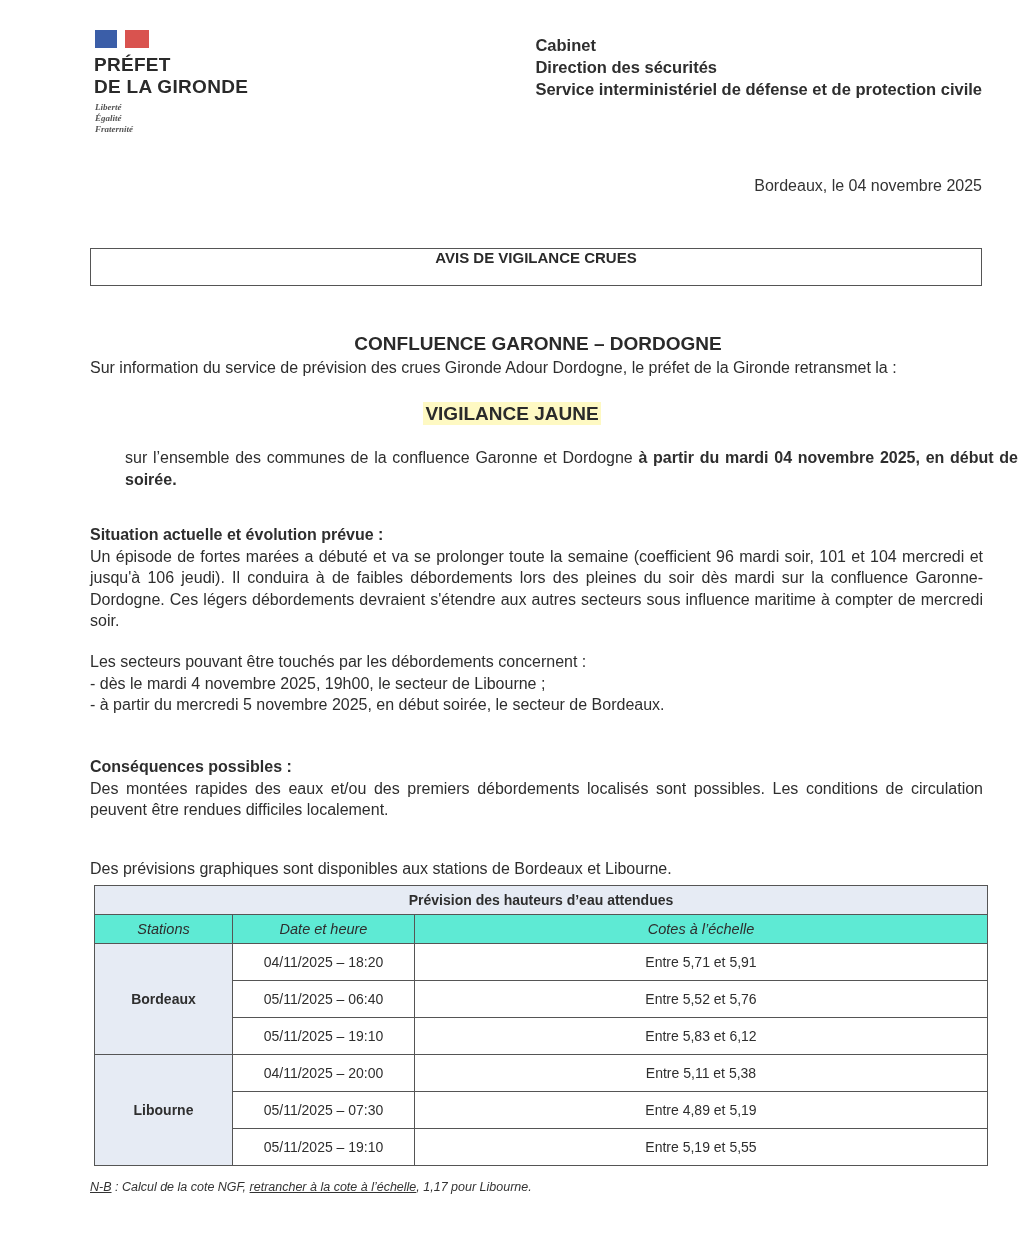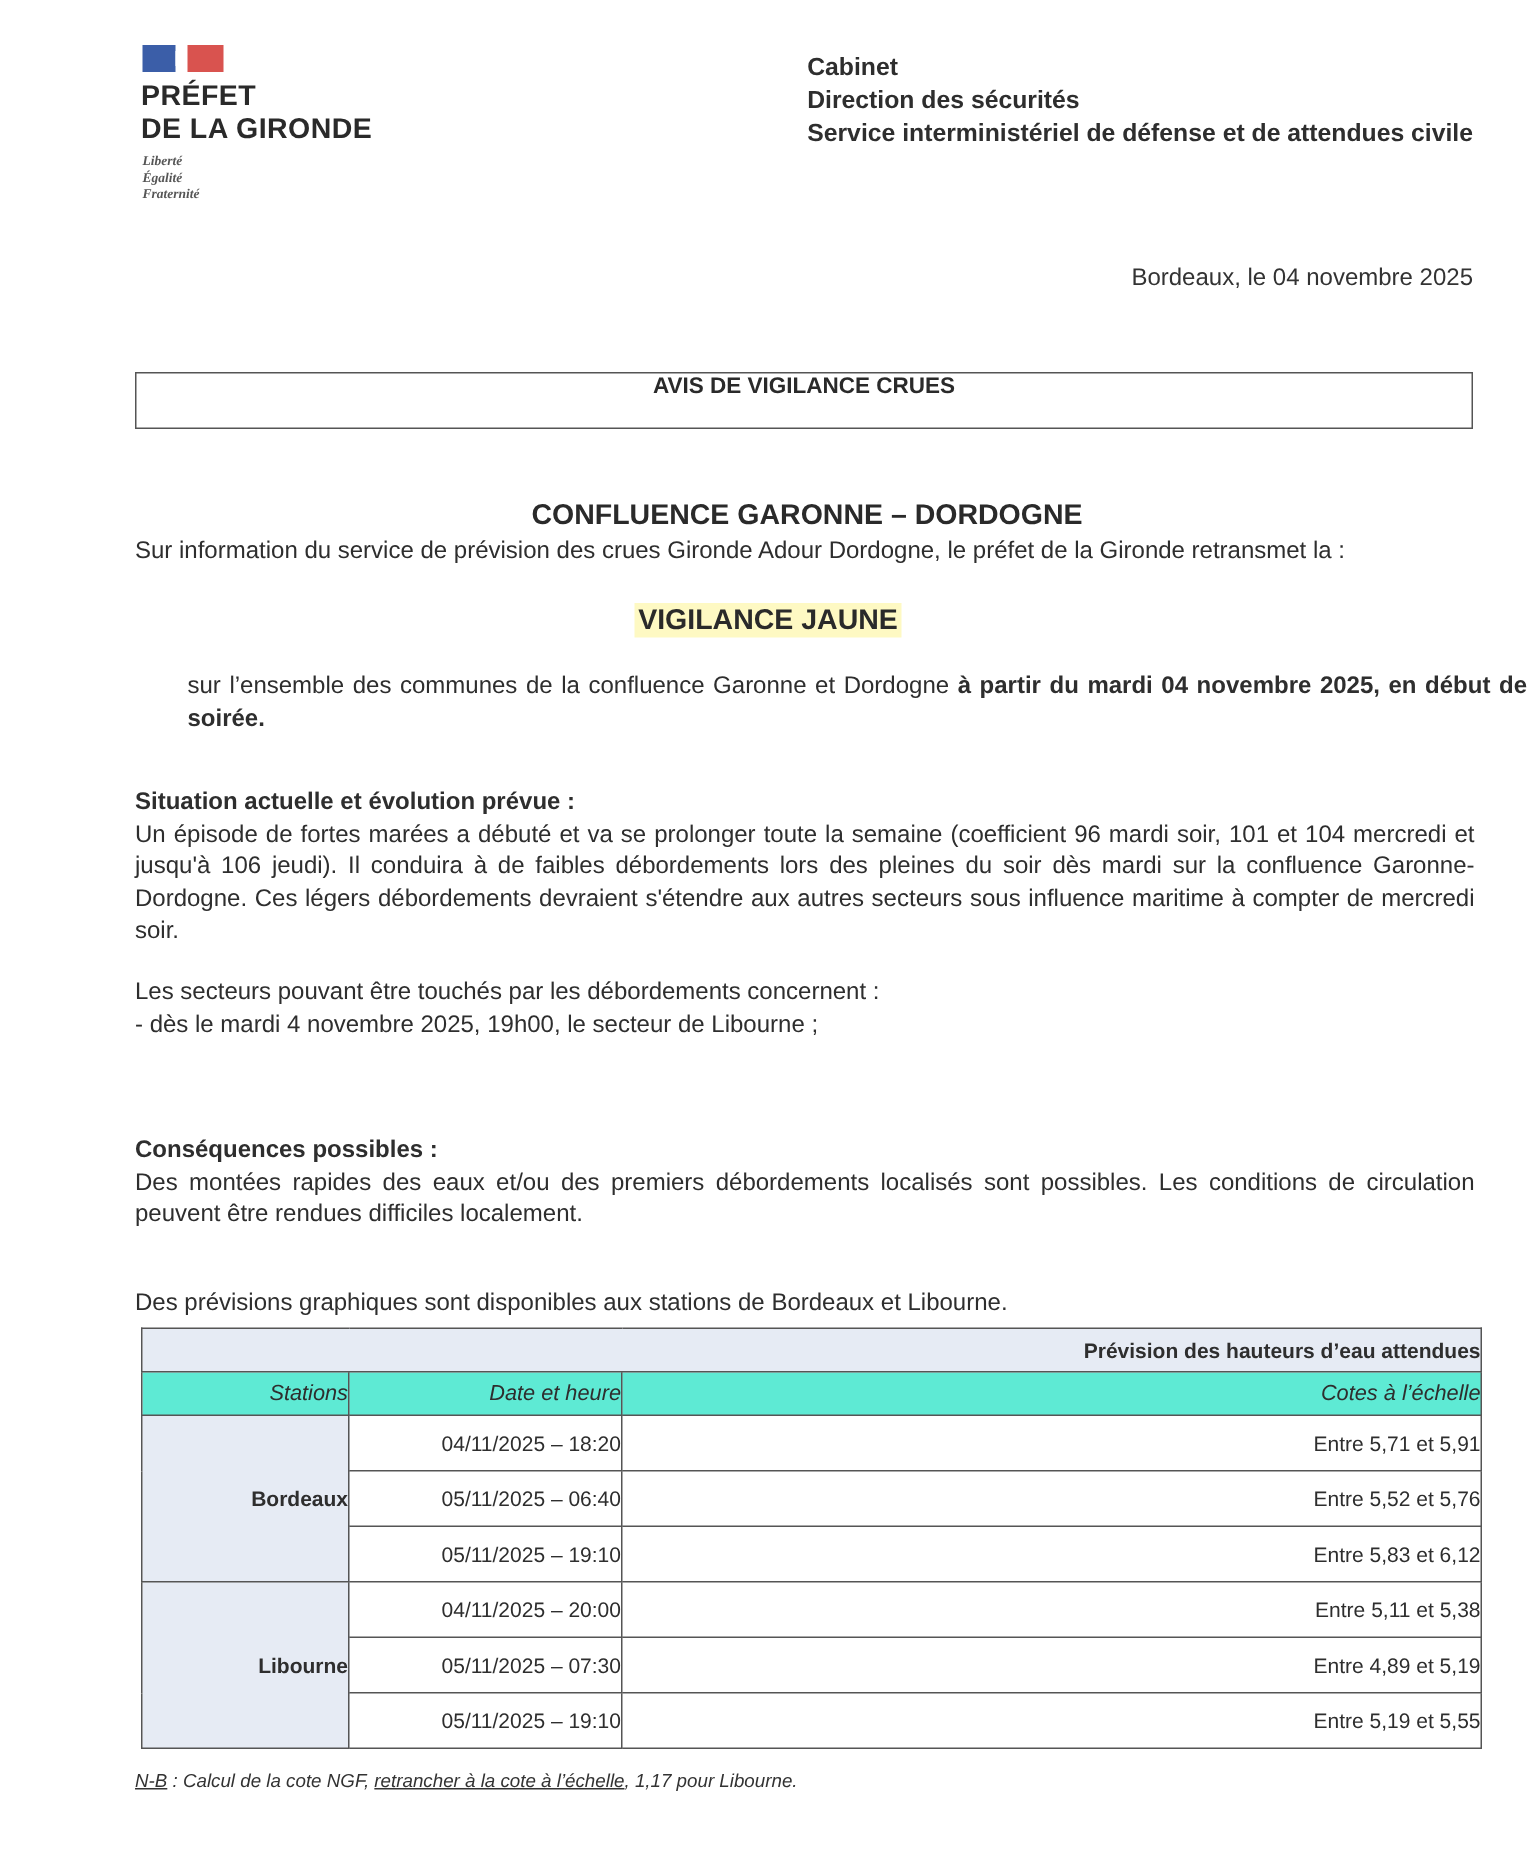--- a/index.html
+++ b/index.html
@@ -25,21 +25,21 @@
   .subtitle { position:absolute; left:90px; width:896px; top:333px; text-align:center; font-weight:bold; font-size:19px; color:#2a2a2a; }
 
   .para { position:absolute; left:90px; width:893px; font-size:16px; line-height:21.5px; color:#2e2e2e; text-align:justify; }
   .vig { position:absolute; left:0; width:1024px; top:403px; text-align:center; }
   .vig span { background:#fff53a; font-weight:bold; font-size:19px; padding:1px 2px; color:#2a2a2a; }
   .heading { font-weight:bold; }
 
   
   .table-intro { position:absolute; left:90px; top:860px; font-size:16px; color:#2e2e2e; }
   table.fc { position:absolute; left:94px; top:885px; width:894px; border-collapse:collapse; font-size:14px; color:#2e2e2e; }
-  table.fc td, table.fc th { border:1px solid #555; text-align:right; padding:0; }
+  table.fc td, table.fc th { border:1px solid #555; text-align:center; padding:0; }
   table.fc th.caption { background:#e6ebf4; height:28px; font-weight:bold; font-size:14px; }
   table.fc th.col { background:#5eead4; height:28px; font-weight:normal; font-style:italic; font-size:14.5px; }
   table.fc td.station { background:#e6ebf4; font-weight:bold; width:137px; }
   table.fc td.dt { width:181px; height:36px; }
   table.fc td.val { }
   .note { position:absolute; left:90px; top:1180px; font-size:12.5px; font-style:italic; color:#333; }
   .note u { text-decoration:underline; }
 </style>
 </head>
 <body>
@@ -55,21 +55,21 @@
 </div>
 <div class="motto">
   <div>Liberté</div>
   <div>Égalité</div>
   <div>Fraternité</div>
 </div>
 
 <div class="service">
   <div>Cabinet</div>
   <div>Direction des sécurités</div>
-  <div>Service interministériel de défense et de attendues civile</div>
+  <div>Service interministériel de défense et de protection civile</div>
 </div>
 <div class="dateline">Bordeaux, le 04 novembre 2025</div>
 
 <div class="title-box">
   <span>AVIS DE VIGILANCE CRUES</span>
 </div>
 
 <div class="subtitle">CONFLUENCE GARONNE – DORDOGNE</div>
 
 <div class="para" style="top:357px;">Sur information du service de prévision des crues Gironde Adour Dordogne, le préfet de la Gironde retransmet la :</div>
@@ -83,20 +83,21 @@
 </div>
 
 <div class="para" style="top:524px;">
   <div class="heading">Situation actuelle et évolution prévue :</div>
   <div>Un épisode de fortes marées a débuté et va se prolonger toute la semaine (coefficient 96 mardi soir, 101 et 104 mercredi et jusqu'à 106 jeudi). Il conduira à de faibles débordements lors des pleines du soir dès mardi sur la confluence Garonne-Dordogne. Ces légers débordements devraient s'étendre aux autres secteurs sous influence maritime à compter de mercredi soir.</div>
 </div>
 
 <div class="para" style="top:651px;">
   <div>Les secteurs pouvant être touchés par les débordements concernent :</div>
   <div>- dès le mardi 4 novembre 2025, 19h00, le secteur de Libourne ;</div>
+  <div>- à partir du mercredi 5 novembre 2025, en début soirée, le secteur de Bordeaux.</div>
 </div>
 
 <div class="para" style="top:756px;">
   <div class="heading">Conséquences possibles :</div>
   <div>Des montées rapides des eaux et/ou des premiers débordements localisés sont possibles. Les conditions de circulation peuvent être rendues difficiles localement.</div>
 </div>
 
 <div class="table-intro">Des prévisions graphiques sont disponibles aux stations de Bordeaux et Libourne.</div>
 
 <table class="fc">

